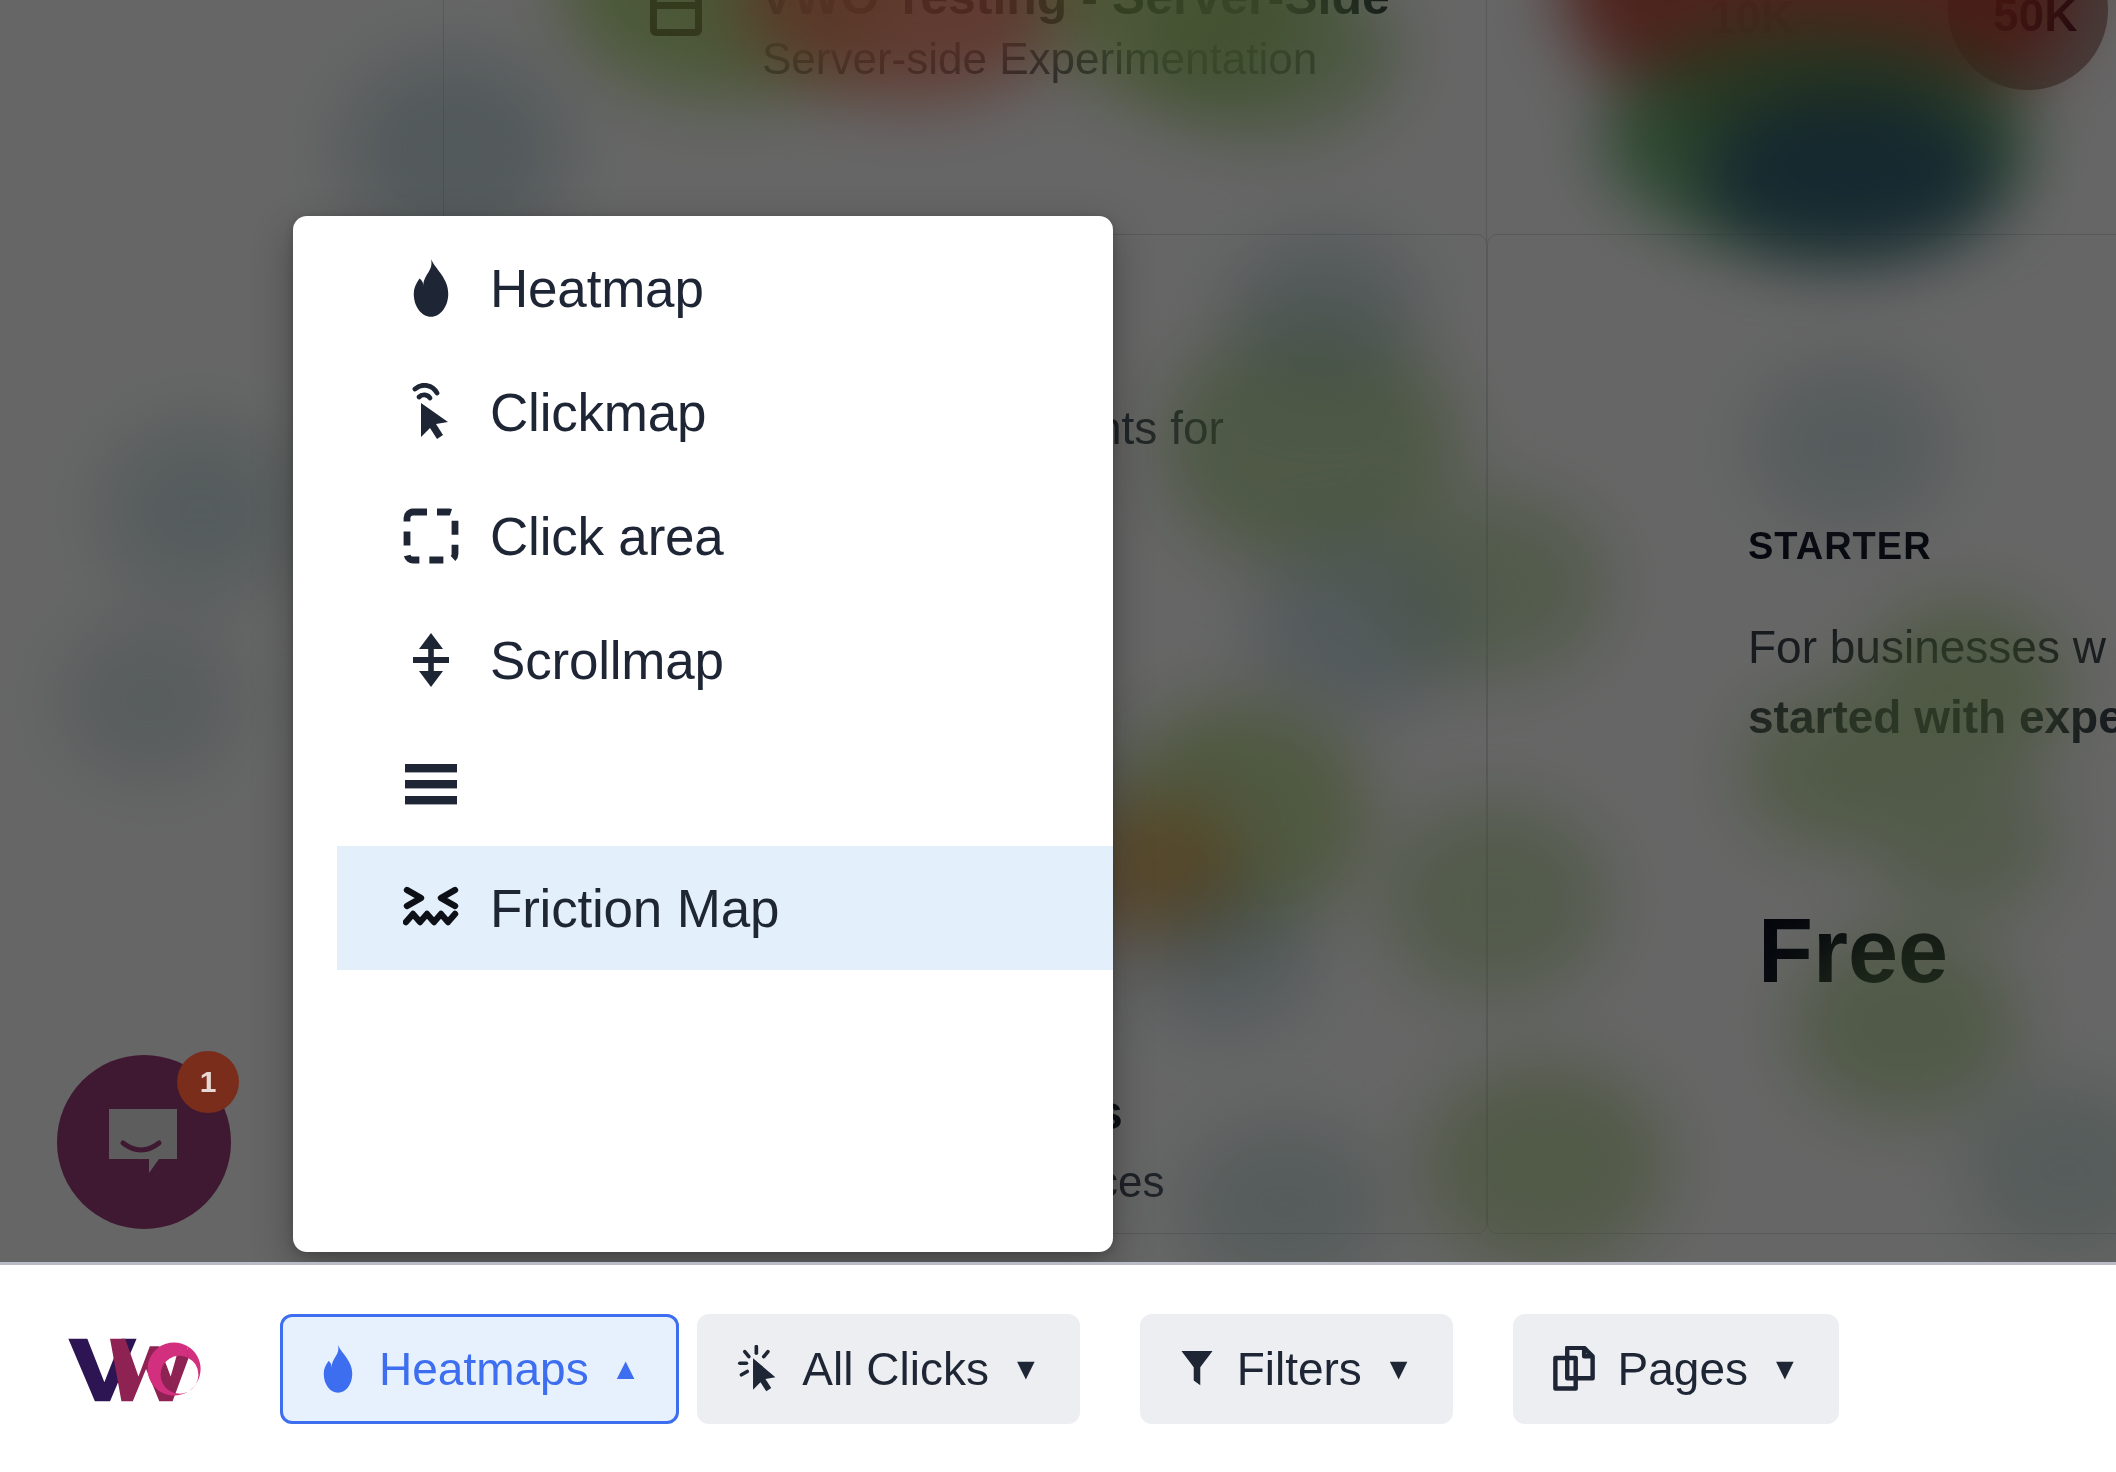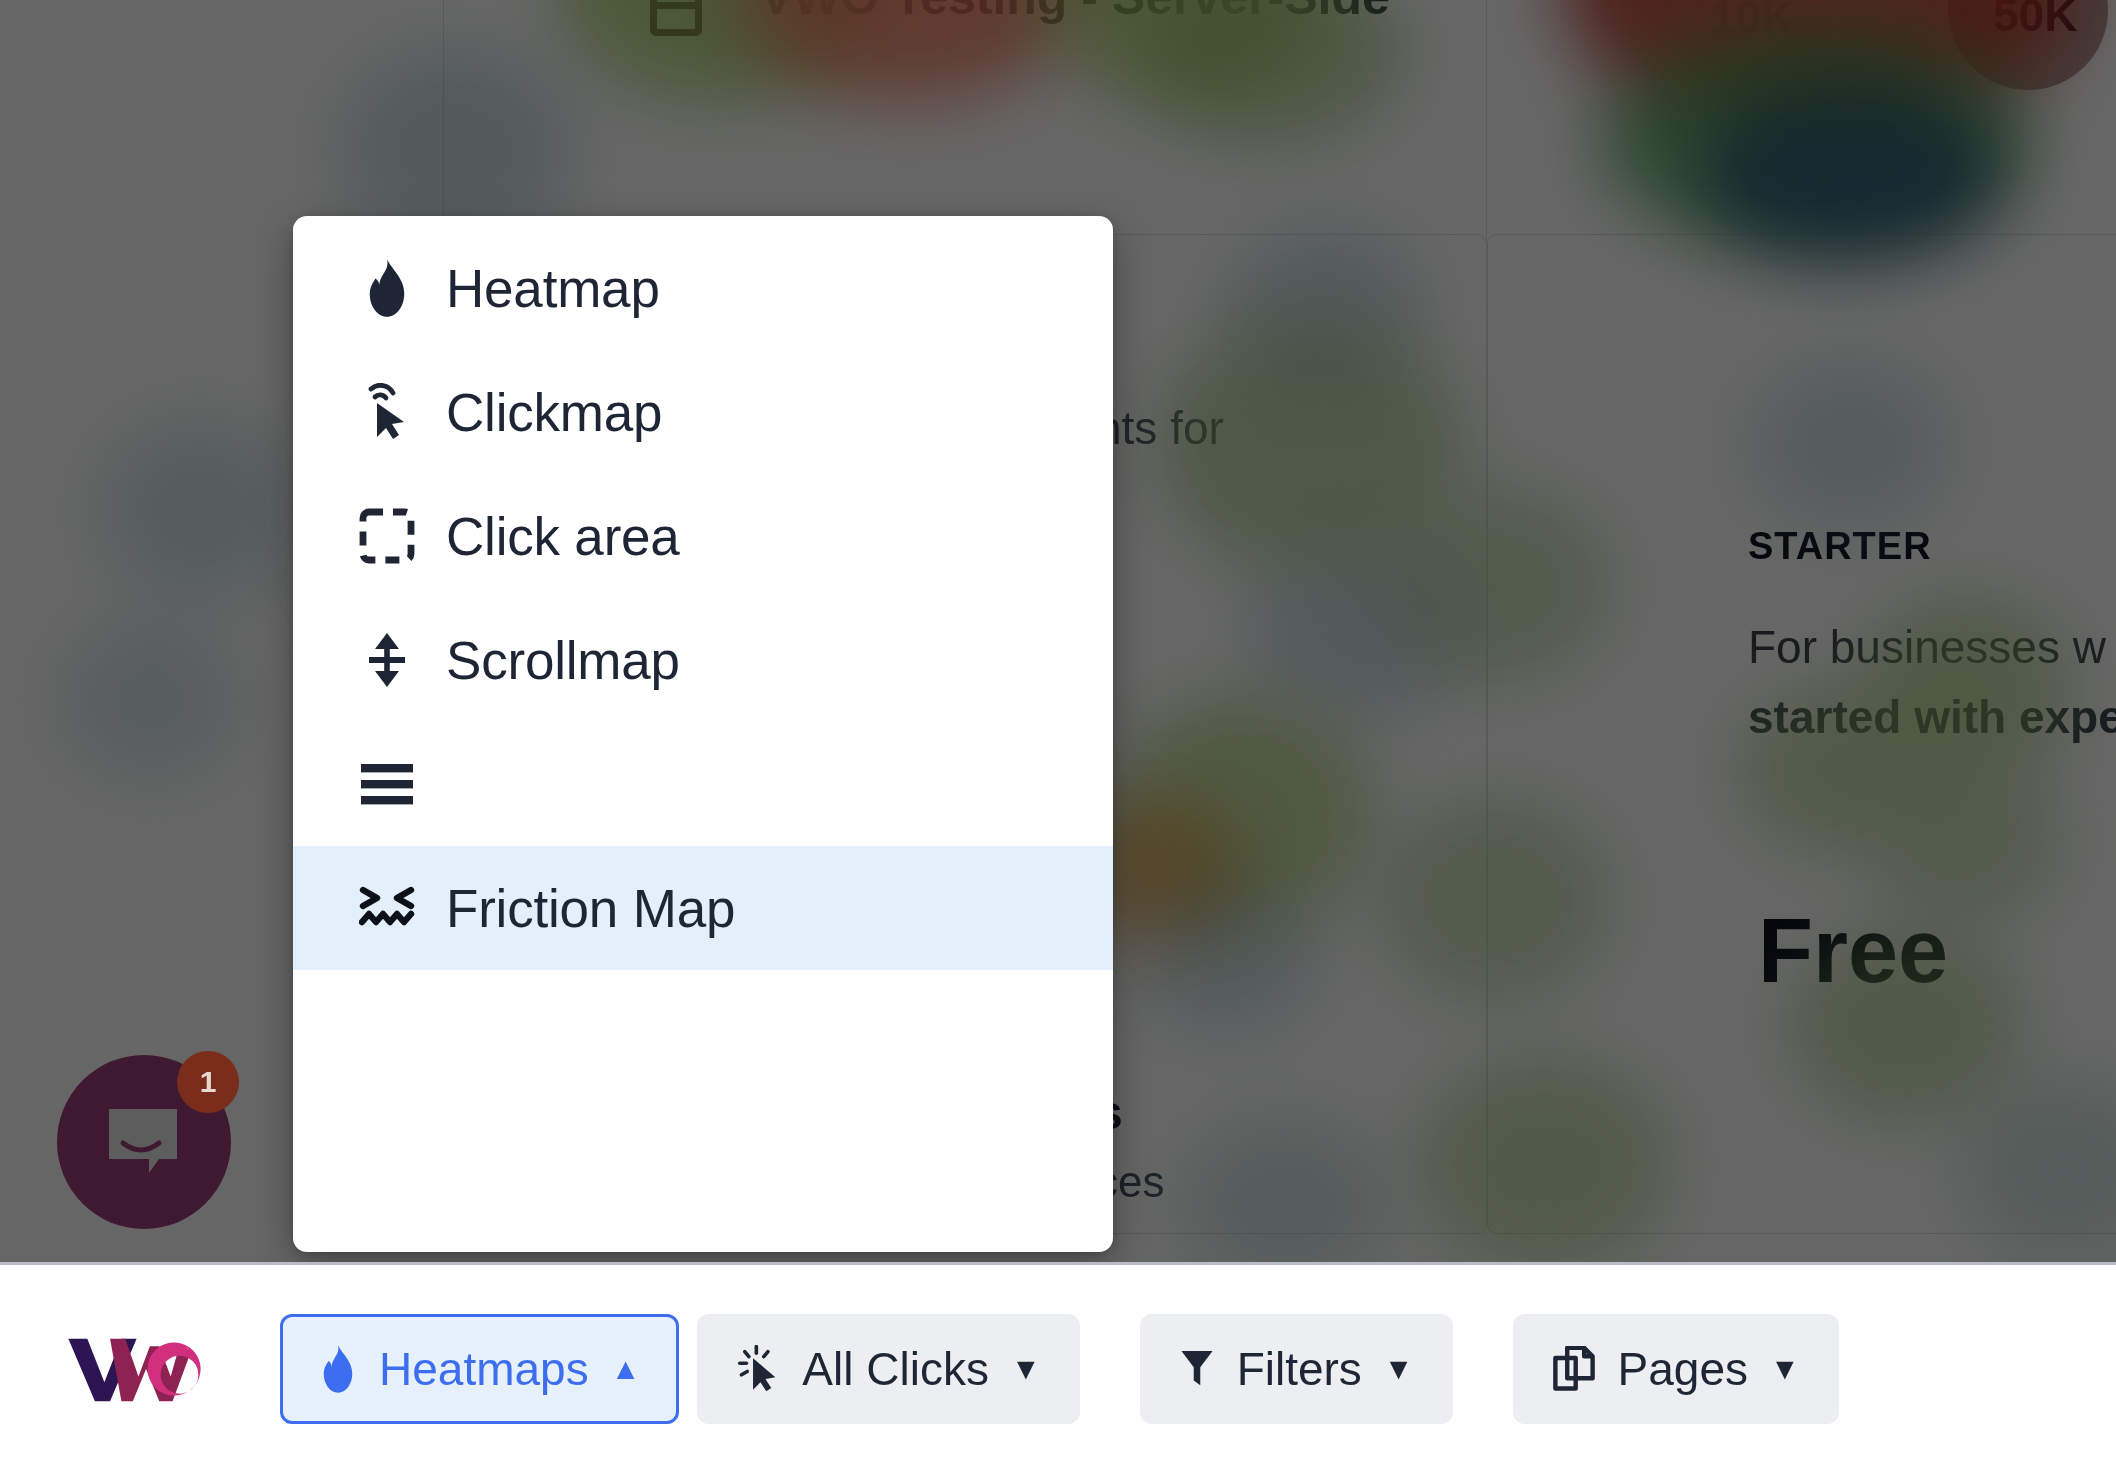--- a/index.html
+++ b/index.html
@@ -62,20 +62,21 @@
     border-radius:14px;
     box-shadow:0 14px 42px rgba(0,0,0,0.30), 0 2px 8px rgba(0,0,0,0.16);
     overflow:hidden;
     padding-top:10px;
   }
   .menu-item {
     display:flex; align-items:center;
     height:124px;
     padding-left:63px;
     cursor:pointer;
+    margin-left:44px;
   }
   .menu-item.selected { background:#e3effa; }
   .mi-icon {
     width:62px; min-width:62px; height:62px;
     display:flex; align-items:center; justify-content:center;
     color:#1e2635;
   }
   .mi-label {
     margin-left:28px;
     font-size:53px;
@@ -134,20 +135,21 @@
 <div id="page-bg">
 
   <div class="bg-card" style="left:443px; top:-200px; width:1044px; height:640px;"></div>
   <div class="bg-card" style="left:443px; top:234px; width:1044px; height:1000px;"></div>
   <div class="bg-card" style="left:1487px; top:234px; width:700px; height:1000px;"></div>
 
   <div style="position:absolute; left:650px; top:-22px; width:52px; height:58px; border:7px solid #3f0f26; border-radius:6px;">
     <div style="position:absolute;left:0;top:17px;width:100%;height:7px;background:#3f0f26;"></div>
   </div>
   <div class="bg-text" style="left:760px; top:-32px; font-size:50px; font-weight:bold; color:#1e2635;">VWO Testing - Server-Side</div>
+  <div class="bg-text" style="left:762px; top:34px; font-size:44px; color:#5b6472;">Server-side Experimentation</div>
 
   <div class="bg-text" style="left:1096px; top:401px; font-size:46px; color:#4b5563;">nts for</div>
   <div class="bg-text" style="left:1096px; top:1085px; font-size:48px; font-weight:bold; color:#1e2635;">s</div>
   <div class="bg-text" style="left:1096px; top:1157px; font-size:44px; color:#4b5563;">ces</div>
 
   <div class="bg-text" style="left:1748px; top:525px; font-size:38px; font-weight:bold; letter-spacing:1px; color:#0b1020;">STARTER</div>
   <div class="bg-text" style="left:1748px; top:620px; font-size:46px; color:#3b434f;">For businesses w</div>
   <div class="bg-text" style="left:1748px; top:690px; font-size:46px; color:#3b434f;font-weight:bold;">started with expe</div>
   <div class="bg-text" style="left:1758px; top:900px; font-size:90px; font-weight:bold; color:#0b1020;">Free</div>
 

